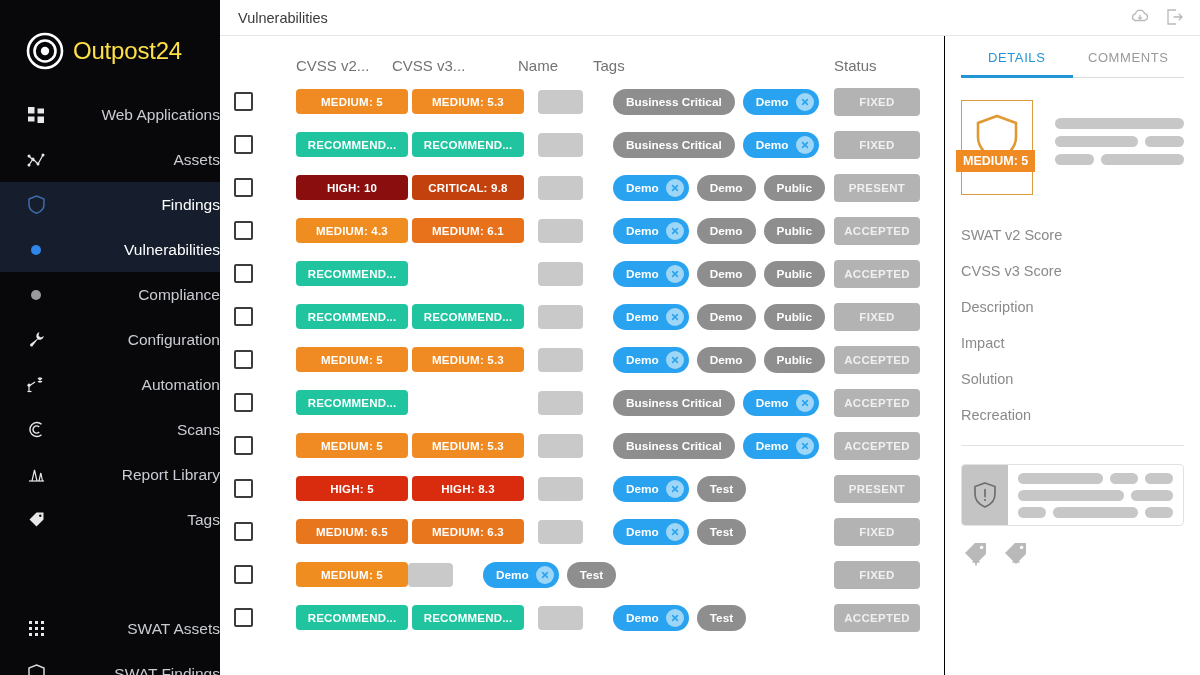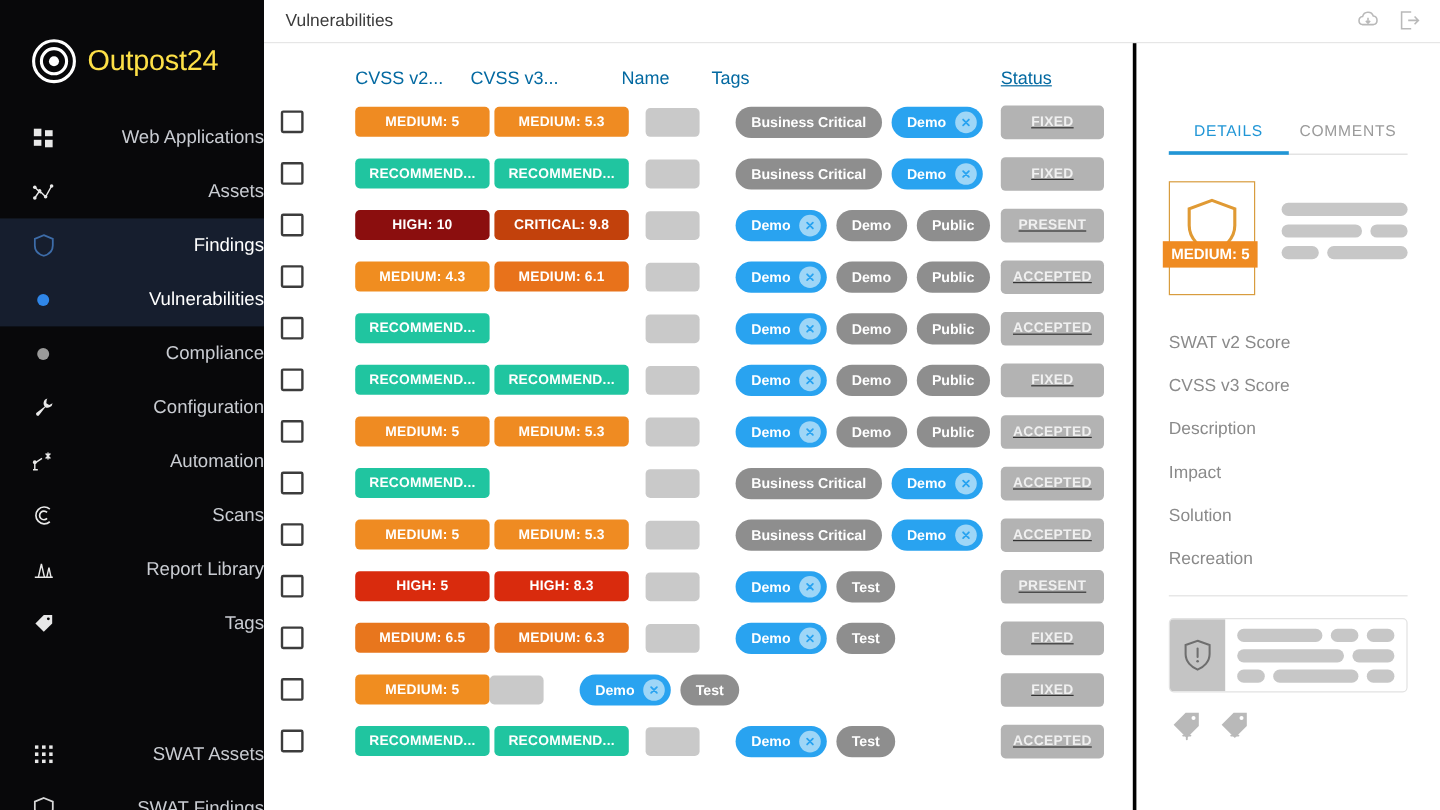--- a/index.html
+++ b/index.html
@@ -40,27 +40,27 @@
   }
   .topbar-title { font-size:14.5px; color:#3b3b3b; }
   .topbar-icons { margin-left:auto; display:flex; align-items:center; gap:16px; }
   .topbar-icons .ic { width:20px; height:20px; cursor:pointer; }
 
   .body-area { flex:1 1 auto; display:flex; min-height:0; }
 
   
   .table-wrap { flex:1 1 auto; min-width:0; padding:0; position:relative; }
   .thead { display:flex; align-items:flex-end; height:44px; padding:0 0 6px 0; }
-  .th { font-size:15px; color:#0369a1; white-space:nowrap;margin-top:35px; }
+  .th { font-size:15px; color:#737373; white-space:nowrap;margin-top:35px; }
   .col-chk   { flex:0 0 38px; padding-left:14px; }
   .col-v2    { flex:0 0 130px; padding-left:38px; }
   .col-v3    { flex:0 0 130px; padding-left:4px; }
   .col-name  { flex:0 0 75px; padding-left:0px; }
   .col-tags  { flex:1 1 auto; padding-left:0px; min-width:0; }
-  .col-status{ flex:0 0 118px; padding-left:8px;text-decoration:underline; }
+  .col-status{ flex:0 0 118px; padding-left:8px; }
 
   .row { display:flex; align-items:center; height:43px; }
   .cell { display:flex; align-items:center; }
   .cell.col-chk { justify-content:flex-start; }
 
   .chk {
     width:19px; height:19px; border:2px solid #3c3c3c; border-radius:2px;
     background:#fff; cursor:pointer; flex:0 0 19px;
   }
 
@@ -90,22 +90,22 @@
 
   .status {
     height:28px; min-width:86px; border-radius:4px; background:#b3b3b3;
     display:flex; align-items:center; justify-content:center;
     font-size:11.5px; font-weight:bold; color:#f0f0f0; letter-spacing:.3px;
     padding:0 8px; white-space:nowrap; cursor:pointer;
   }
 
   
   .details {
-    flex:0 0 256px; width:256px; border-left:3px solid #000000;
-    padding:0 27px; display:flex; flex-direction:column; min-height:0;justify-content:center;
+    flex:0 0 256px; width:256px; border-left:1px solid #000000;
+    padding:0 16px; display:flex; flex-direction:column; min-height:0;
   }
   .tabs { display:flex; border-bottom:1px solid #dcdcdc; }
   .tab {
     flex:1 1 0; text-align:center; font-size:13px; letter-spacing:.6px;
     padding:14px 0 10px; color:#9a9a9a; cursor:pointer; font-weight:500;
   }
   .tab.active { color:#2196d6; border-bottom:3px solid #2196d6; margin-bottom:-1px; }
 
   .sev-hero { display:flex; gap:22px; padding:22px 0 10px; }
   .hero-box {

